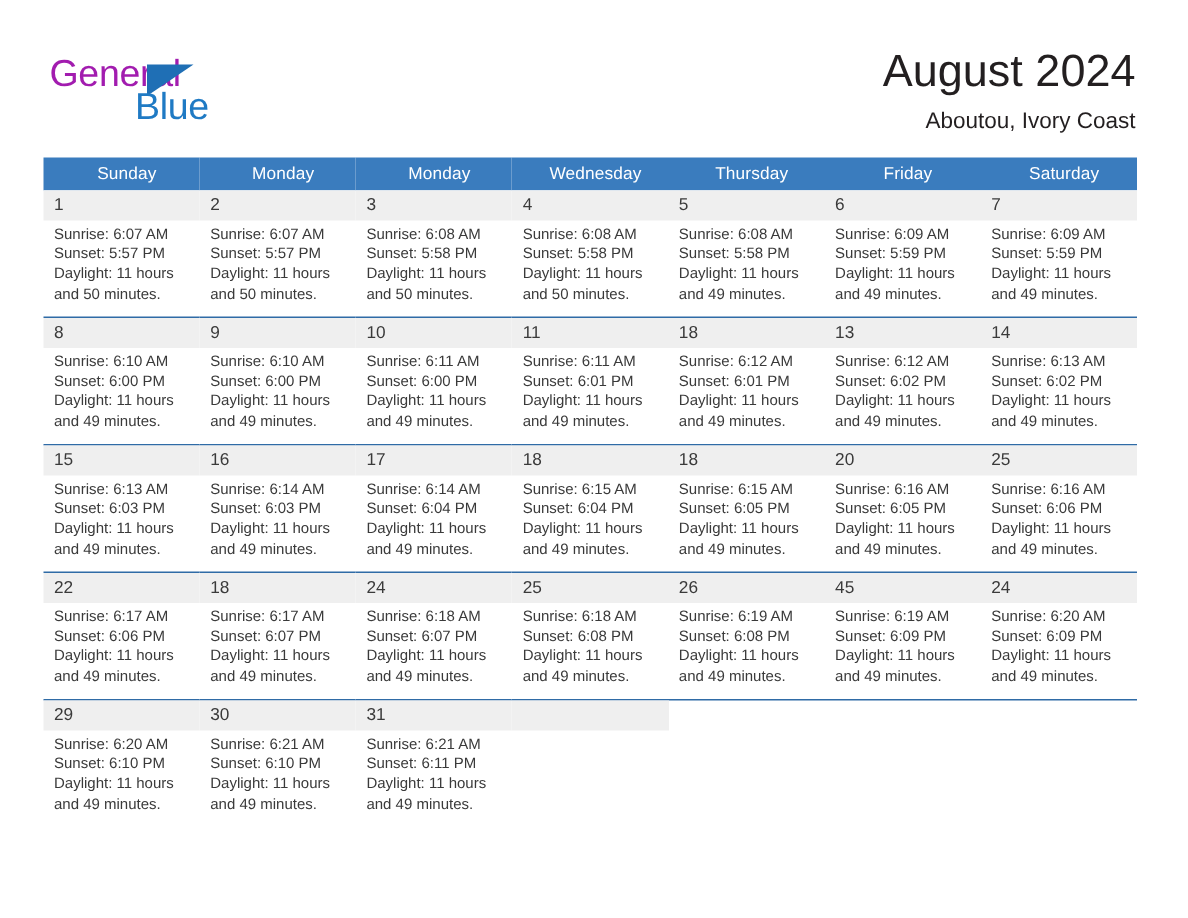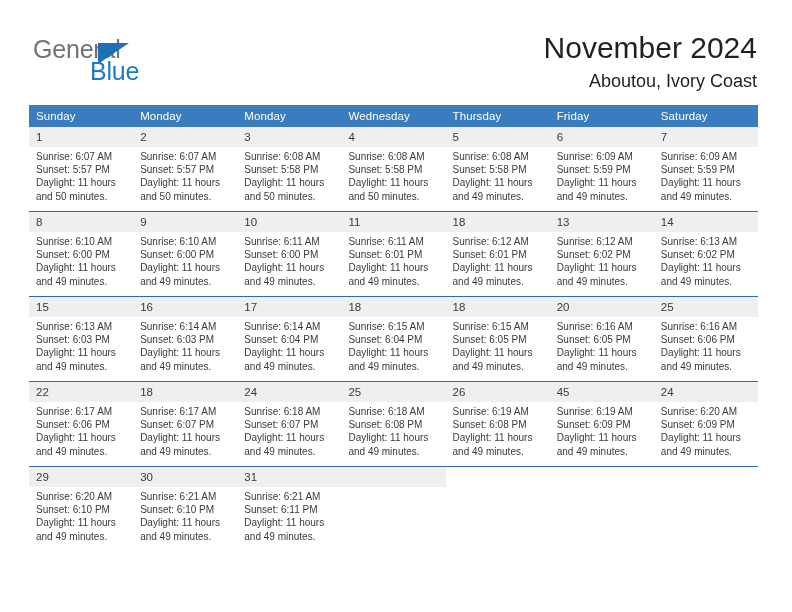--- a/index.html
+++ b/index.html
@@ -35,21 +35,21 @@
     top: 36px;
     width: 180px;
     height: 48px;
   }
   .logo-general {
     position: absolute;
     left: 0;
     top: 0;
     font-size: 25px;
     letter-spacing: -0.2px;
-    color: #737373;
+    color: #a21caf;
     line-height: 27px;
   }
   .logo-tri {
     position: absolute;
     left: 65px;
     top: 7px;
     width: 0;
     height: 0;
     border-left: 31px solid #1f6fb5;
     border-bottom: 21px solid transparent;
@@ -72,42 +72,42 @@
   }
   .month-title {
     font-size: 30px;
     font-weight: normal;
     color: #231f20;
     line-height: 36px;
     letter-spacing: 0px;
   }
   .location {
     margin-top: 6px;
-    font-size: 18px;
+    font-size: 15px;
     color: #231f20;
     line-height: 18px;
   }
 
   
   .cal {
     position: absolute;
     left: 29px;
     top: 105px;
     width: 729px;
     border-collapse: collapse;
     table-layout: fixed;
   }
   .cal col { width: 104.14px; }
 
   .cal thead th {
     background: #3a7cbe;
     color: #ffffff;
     font-size: 11.5px;
     font-weight: normal;
-    text-align: left;
+    text-align: center;
     padding: 5px 0 5px 7px;
     height: 11px;
     border: none;
     letter-spacing: 0.1px;
   }
 
   .week-row > td {
     vertical-align: top;
     padding: 0;
     border-top: 1px solid #2f6ba6;
@@ -153,21 +153,21 @@
 
   <div class="top">
 
     <div class="logo">
       <span class="logo-general">General</span>
       <span class="logo-tri"></span>
       <span class="logo-blue">Blue</span>
     </div>
 
     <div class="title-block">
-      <div class="month-title">November 2024</div>
+      <div class="month-title">August 2024</div>
       <div class="location">Aboutou, Ivory Coast</div>
     </div>
 
   </div>
 
   <table class="cal">
     <colgroup>
       <col>
         <col>
         <col>

